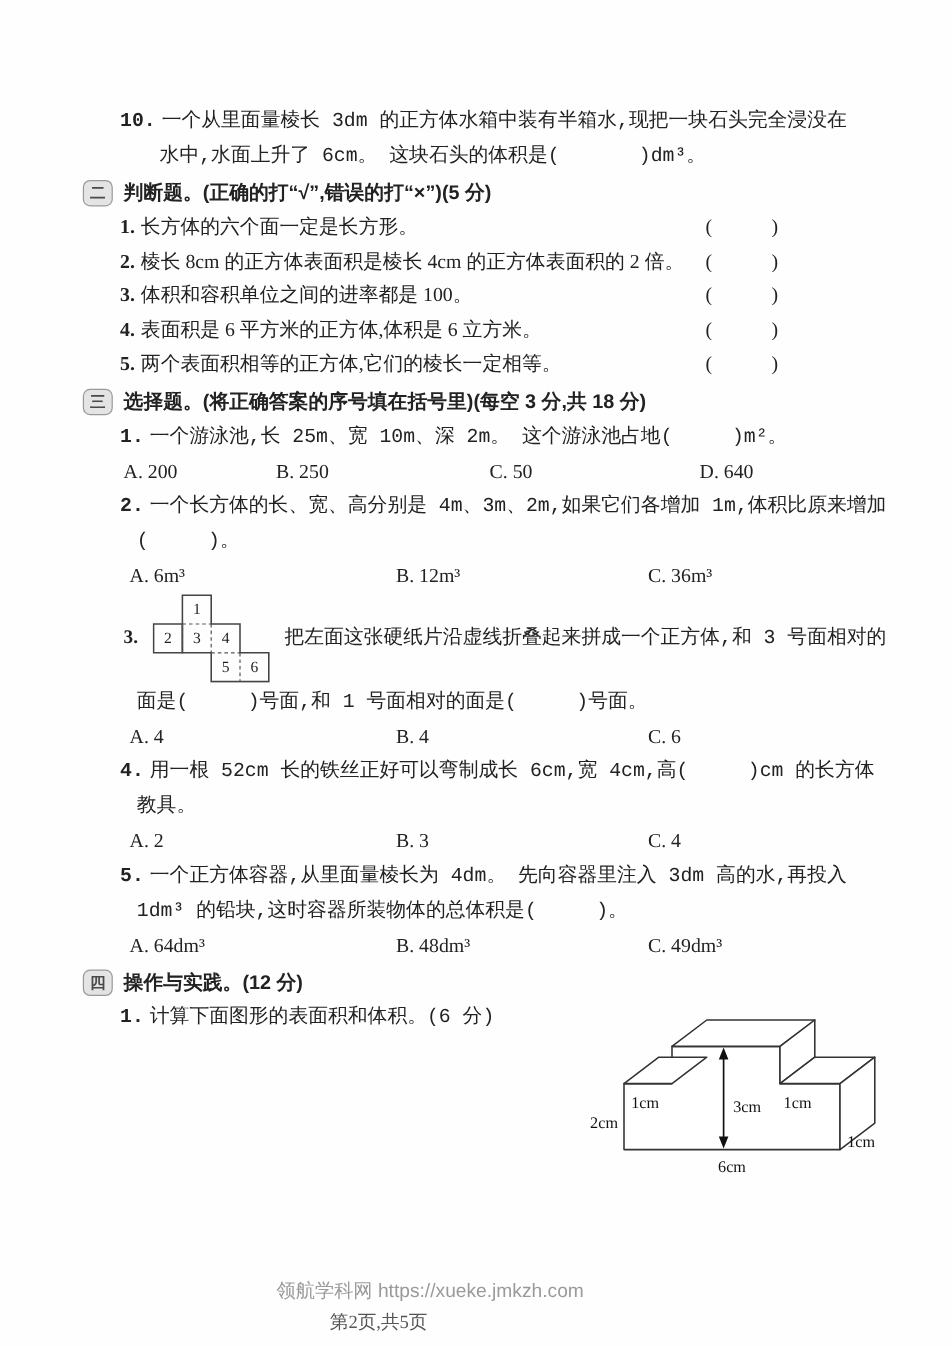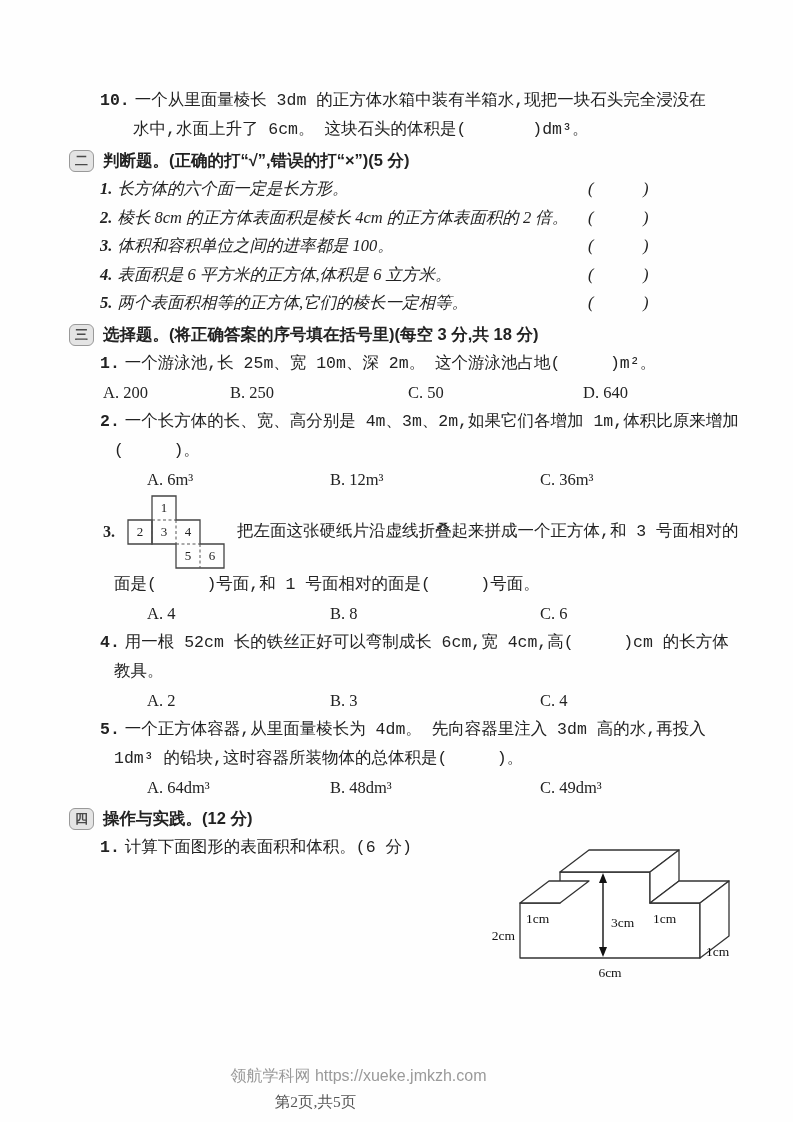--- a/index.html
+++ b/index.html
@@ -12,26 +12,26 @@
   .qnum{font-weight:bold;margin-right:5px;}
   .indent33{padding-left:33px;}
   .indent14{padding-left:14px;}
   .sec-head{display:flex;align-items:center;gap:9px;margin-left:-31px;margin-top:3px;
     height:28px;font-weight:bold;font-size:16.5px;white-space:nowrap;
     font-family:"Liberation Sans","DejaVu Sans",sans-serif;}
   .badge{flex:0 0 auto;width:23px;height:20px;border:1.5px solid #999;background:#e4e4e4;
     border-radius:6px;color:#4a4a4a;font-size:13px;font-weight:bold;
     display:flex;align-items:center;justify-content:center;
     font-family:"Liberation Sans",sans-serif;}
-  .tf-row{position:relative;font-size:16.5px;line-height:28.5px;white-space:nowrap;font-style:italic;}
+  .tf-row{position:relative;font-size:16.5px;line-height:28.5px;white-space:nowrap;}
   .tf-bracket{position:absolute;left:488px;top:0;}
   .opts{position:relative;height:29px;font-size:16.5px;line-height:29px;}
   .opts span{position:absolute;top:0;white-space:nowrap;}
   .oa4{left:3px;}  .ob4{left:130px;} .oc4{left:308px;} .od4{left:483px;}
-  .oa3{left:8px;margin-left:39px;}  .ob3{left:230px;} .oc3{left:440px;}
+  .oa3{left:8px;}  .ob3{left:230px;} .oc3{left:440px;}
   .q3row{display:flex;align-items:center;gap:12px;margin-left:3px;height:76px;}
   .q3row .qnum{margin-right:0;}
   .net{flex:0 0 auto;}
   .figure{position:absolute;left:470px;top:826px;}
   .footer-site{position:absolute;left:0;top:1066px;width:717px;text-align:center;
     font-family:"Liberation Sans","DejaVu Sans",sans-serif;font-size:16px;color:#9a9a9a;}
   .footer-page{position:absolute;left:0;top:1092px;width:631px;text-align:center;
     font-size:15.5px;color:#555;}
   svg text{font-family:"Liberation Serif","DejaVu Serif",serif;}
 </style>
@@ -94,21 +94,21 @@
           <text x="61" y="41">4</text>
           <text x="61" y="65">5</text>
           <text x="85" y="65">6</text>
         </g>
       </svg>
       <span class="line">把左面这张硬纸片沿虚线折叠起来拼成一个正方体,和 3 号面相对的</span>
     </div>
     <div class="line indent14"><span>面是(　　　)号面,和 1 号面相对的面是(　　　)号面。</span></div>
     <div class="opts">
       <span class="oa3">A. 4</span>
-      <span class="ob3">B. 8</span>
+      <span class="ob3">B. 4</span>
       <span class="oc3">C. 6</span>
     </div>
 
     <div class="line"><span class="qnum">4.</span><span>用一根 52cm 长的铁丝正好可以弯制成长 6cm,宽 4cm,高(　　　)cm 的长方体</span></div>
     <div class="line indent14"><span>教具。</span></div>
     <div class="opts">
       <span class="oa3">A. 2</span>
       <span class="ob3">B. 3</span>
       <span class="oc3">C. 4</span>
     </div>

